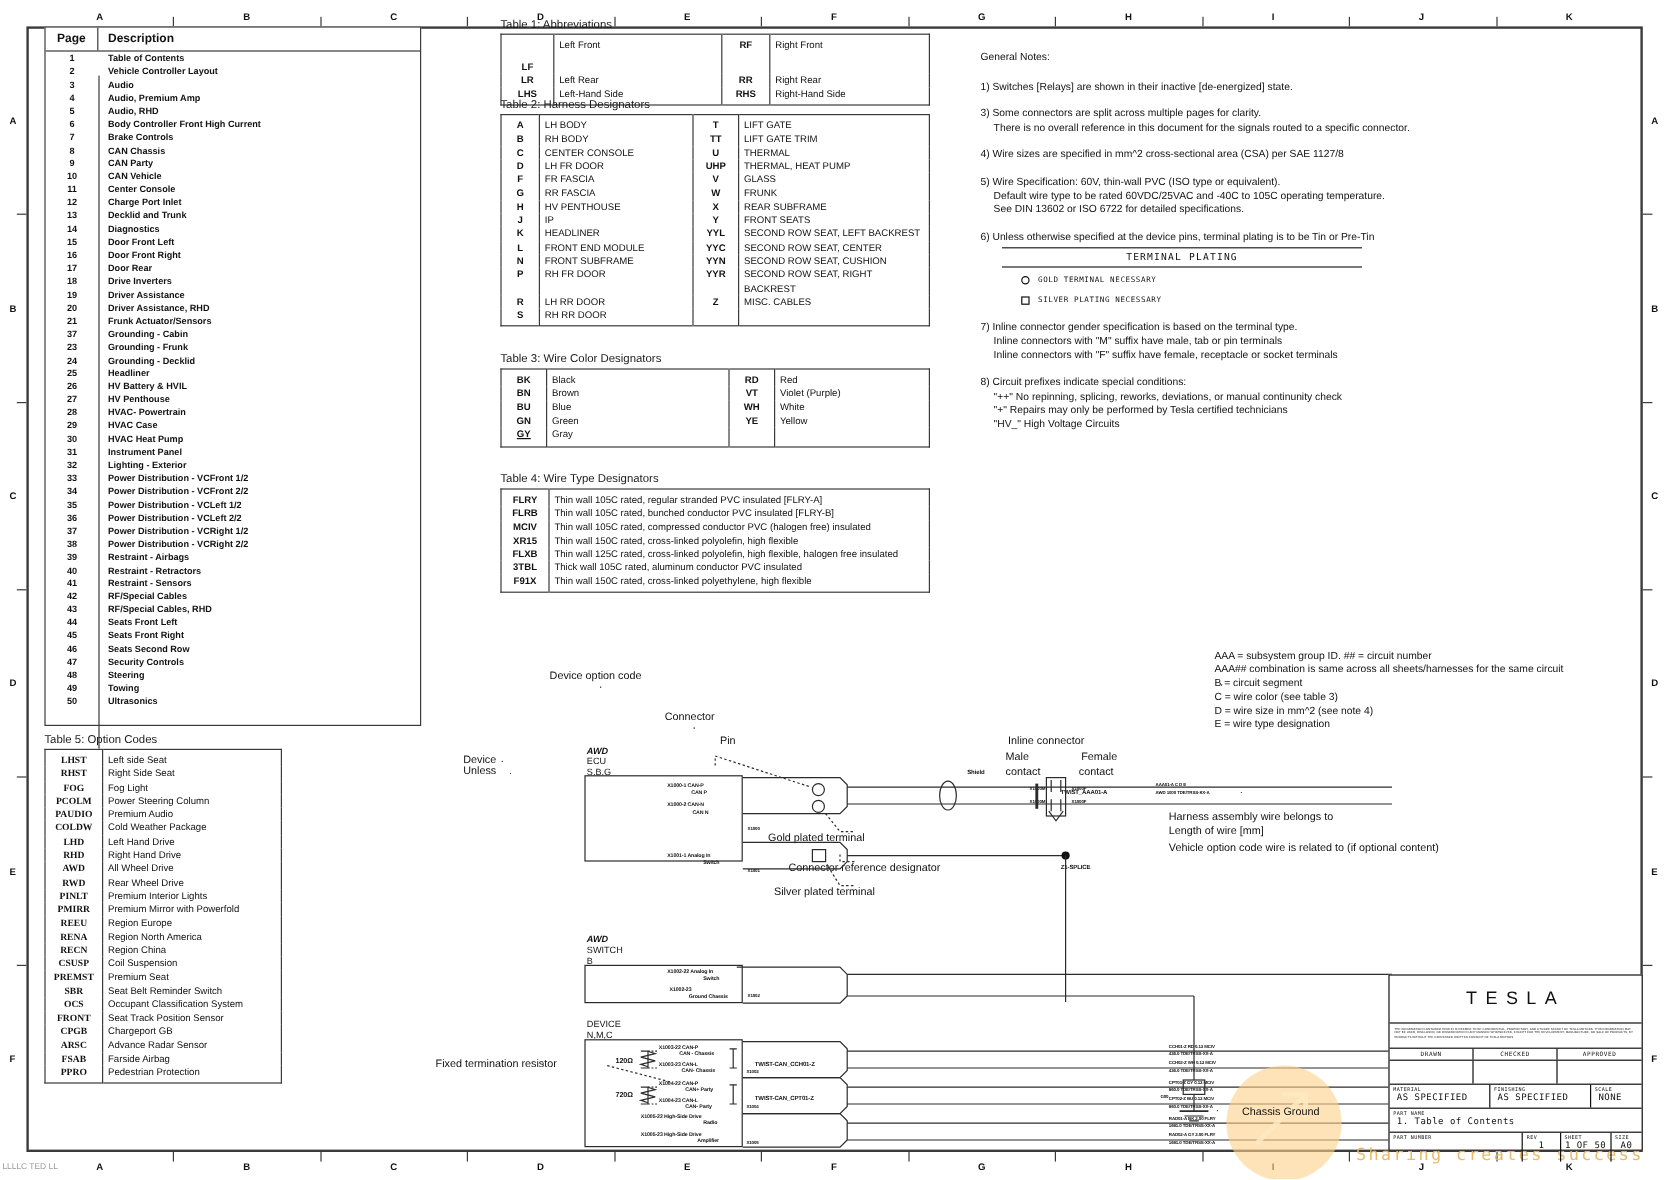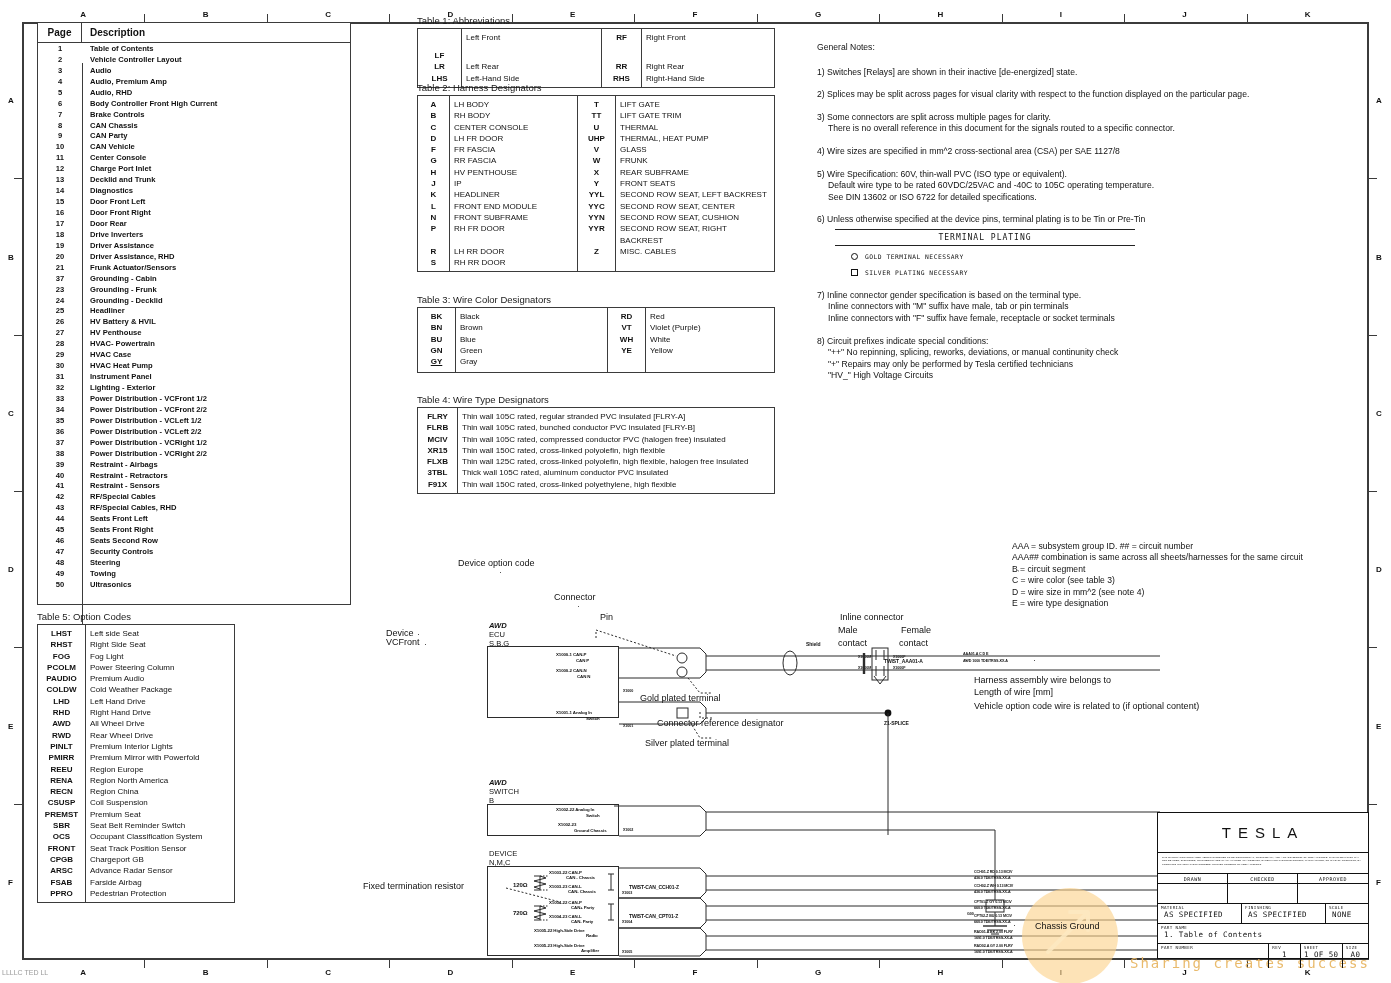--- a/index.html
+++ b/index.html
@@ -97,21 +97,21 @@
   #toc-vline {
     position: absolute;
     left: 44px; top: 20px;
     width: 1.2px; height: 561px;
     background: #3b3b3b;
   }
 
   
   #t5-wrap { position: absolute; left: 37px; top: 611px; width: 205px; }
   #t5 { width: 198px; }
-  #t5 td.code { width: 48px; }
+  #t5 td.code { width: 48px; font-family: Liberation Serif, serif; }
 
   
   #t1-wrap { position: absolute; left: 417px; top: 15px; width: 360px; }
   #t1 { width: 358px; }
   #t1 td.code { width: 44px; }
   #t1 td.d1 { width: 140px; }
   #t1 td.code2 { width: 40px; }
 
   #t2-wrap { position: absolute; left: 417px; top: 82px; width: 360px; }
   #t2 { width: 358px; }
@@ -864,21 +864,20 @@
             <td class="code" style="border-right: 1.1px solid rgb(59, 59, 59); padding-bottom: 3px;">F91X</td>
             <td style="padding-bottom: 3px;">Thin wall 150C rated, cross-linked polyethylene, high flexible</td>
           </tr>
         </tbody>
       </table>
   </div>
 
   <div id="notes">
     <div class="nhead">General Notes:</div>
     <div class="note">1) Switches [Relays] are shown in their inactive [de-energized] state.</div>
-    <div class="note">2) Splices may be split across pages for visual clarity with respect to the function displayed on the particular page.</div>
     <div class="note">
       <span>3) Some connectors are split across multiple pages for clarity.</span>
       <span class="sub">There is no overall reference in this document for the signals routed to a specific connector.</span>
     </div>
     <div class="note">4) Wire sizes are specified in mm^2 cross-sectional area (CSA) per SAE 1127/8</div>
     <div class="note">
       <span>5) Wire Specification: 60V, thin-wall PVC (ISO type or equivalent).</span>
       <span class="sub">Default wire type to be rated 60VDC/25VAC and -40C to 105C operating temperature.</span>
       <span class="sub">See DIN 13602 or ISO 6722 for detailed specifications.</span>
     </div>
@@ -917,21 +916,21 @@
     <div>D = wire size in mm^2 (see note 4)</div>
     <div>E = wire type designation</div>
   </div>
 
   <div id="diagram">
 
     <div class="callout" style="left:458px; top:558px;">Device option code</div>
     <div class="callout" style="left:554px; top:592px;">Connector</div>
     <div class="callout" style="left:600px; top:612px;">Pin</div>
     <div class="callout" style="left:386px; top:628px;">Device</div>
-    <div class="callout" style="left:386px; top:637px;">VCFront</div>
+    <div class="callout" style="left:386px; top:637px;">Unless</div>
     <div class="callout" style="left:640px; top:693px;">Gold plated terminal</div>
     <div class="callout" style="left:645px; top:738px;">Silver plated terminal</div>
     <div class="callout" style="left:657px; top:718px;">Connector reference designator</div>
     <div class="callout" style="left:840px; top:612px;">Inline connector</div>
     <div class="callout" style="left:838px; top:625px;">Male</div>
     <div class="callout" style="left:838px; top:638px;">contact</div>
     <div class="callout" style="left:901px; top:625px;">Female</div>
     <div class="callout" style="left:899px; top:638px;">contact</div>
     <div class="callout" style="left:974px; top:675px;">Harness assembly wire belongs to</div>
     <div class="callout" style="left:974px; top:687px;">Length of wire [mm]</div>

